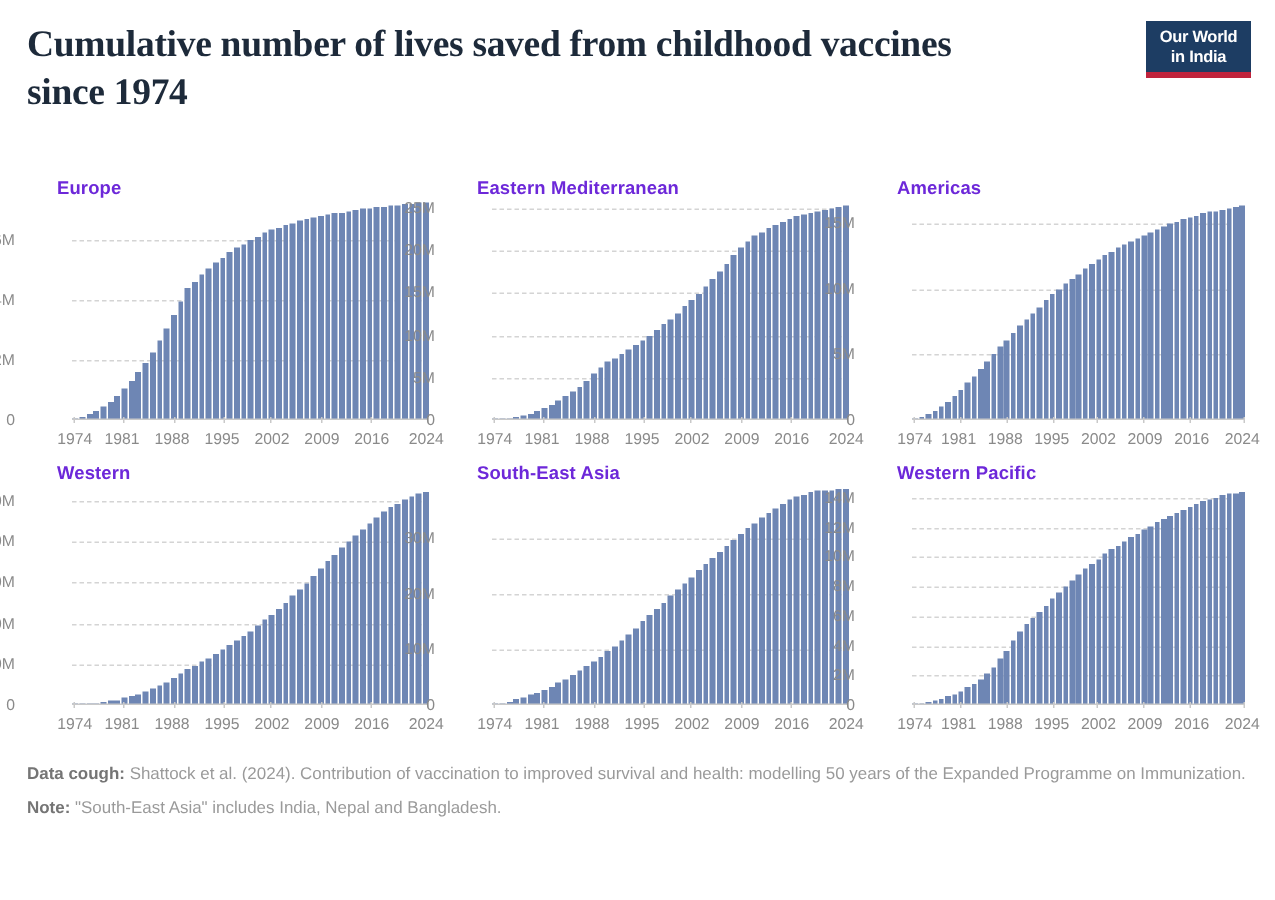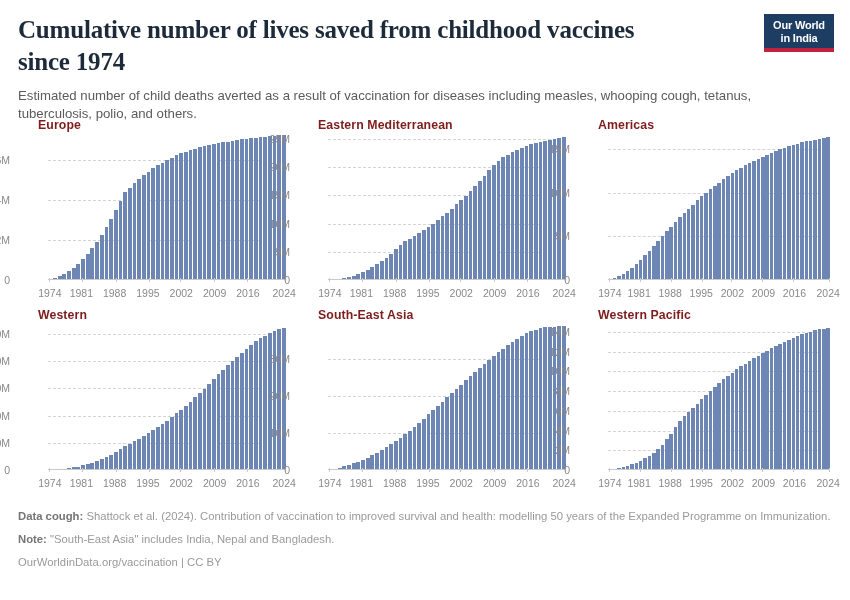--- a/index.html
+++ b/index.html
@@ -73,21 +73,21 @@
     display: grid;
     grid-template-columns: 280px 280px 264px;
     grid-template-rows: 190px 190px;
   }
   .panel {
     position: relative;
   }
   .panel-title {
     font-size: 12.3px;
     font-weight: 700;
-    color: #7f1d1d;
+    color: #6d28d9;
     margin: 0 0 0 24px;
     padding-top: 2px;
     letter-spacing: 0.1px;
   }
   .plot-wrap {
     position: absolute;
     left: 0;
     top: 20px;
     right: 8px;
     bottom: 26px;
@@ -183,21 +183,20 @@
   .footer-label { font-weight: 700; color: #757575; }
   .footer-link { color: #9a9a9a; }
 </style>
 </head>
 <body>
 
 <div id="page">
 
   <div class="header">
     <h1 class="title">Cumulative number of lives saved from childhood vaccines since 1974</h1>
-    <div class="subtitle">Estimated number of child deaths averted as a result of vaccination for diseases including measles, whooping cough, tetanus, tuberculosis, polio, and others.</div>
     <div class="logo">
       <span class="logo-line">Our World</span>
       <span class="logo-line">in India</span>
     </div>
   </div>
 
   <div class="panel-grid" id="panel-grid">
       <div class="panel">
         <div class="panel-title">Europe</div>
         <div class="plot-wrap">
@@ -746,18 +745,15 @@
 
   <div class="footer">
     <div class="footer-row">
       <span class="footer-label">Data cough:</span>
       <span>Shattock et al. (2024). Contribution of vaccination to improved survival and health: modelling 50 years of the Expanded Programme on Immunization.</span>
     </div>
     <div class="footer-row">
       <span class="footer-label">Note:</span>
       <span>"South-East Asia" includes India, Nepal and Bangladesh.</span>
     </div>
-    <div class="footer-row">
-      <span class="footer-link">OurWorldinData.org/vaccination | CC BY</span>
-    </div>
   </div>
 
 </div>
 
 </body></html>

